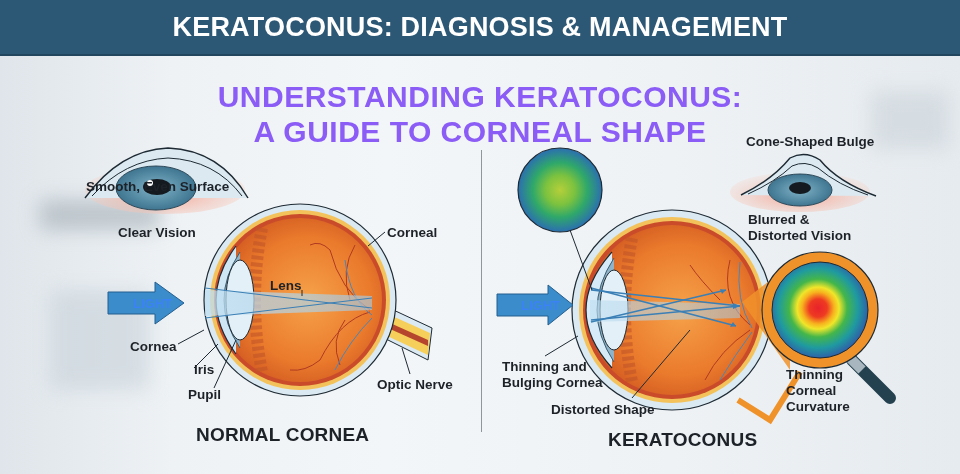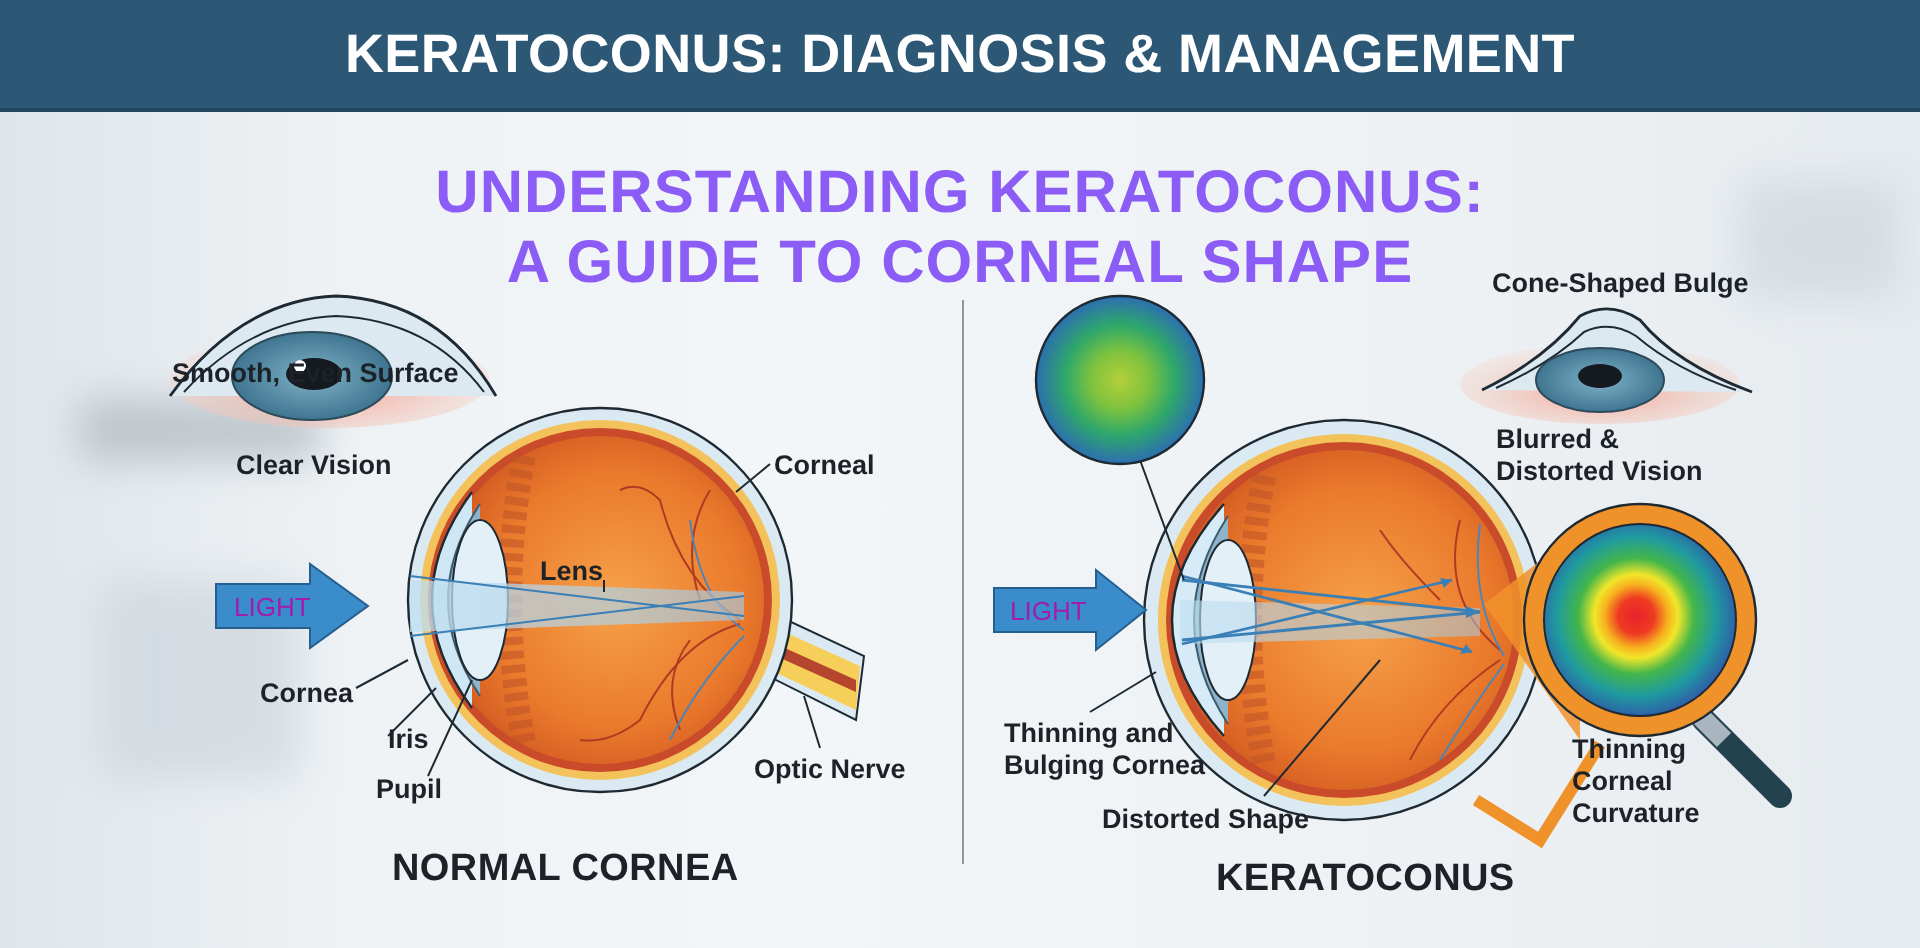--- a/index.html
+++ b/index.html
@@ -17,21 +17,21 @@
   .banner-title { color: #ffffff; font-weight: 700; font-size: 27px; letter-spacing: .2px; }
   .main-title {
     position: absolute; left: 0; width: 960px; top: 79px; text-align: center;
     color: #8b5cf6; font-weight: 800; font-size: 30px; line-height: 35px; letter-spacing: .5px;
   }
   .lbl { position: absolute; color: #1d2228; font-weight: 700; font-size: 13.5px; line-height: 16px; white-space: nowrap; }
   .lbl.c { text-align: left; }
   .section-title { position: absolute; font-weight: 800; font-size: 19px; color: #1d2228; letter-spacing: .2px; }
   .divider { position: absolute; left: 481px; top: 150px; width: 1px; height: 282px; background: #8d979e; }
   svg.art { position: absolute; left: 0; top: 0; }
-  .light-lbl { position: absolute; color: #a21caf; font-weight: 400; font-size: 13px; }
+  .light-lbl { position: absolute; color: #3b82f6; font-weight: 700; font-size: 13px; margin-left: 16px; }
 </style>
 </head>
 <body>
 
 <div class="bg-blur" style="left:40px;top:200px;width:120px;height:30px;background:#9aa6ae;"></div>
 <div class="bg-blur" style="left:50px;top:290px;width:100px;height:100px;background:#c5d0d8;"></div>
 <div class="bg-blur" style="left:870px;top:90px;width:80px;height:60px;background:#c8d1d7;"></div>
 
 <div class="banner">
   <div class="banner-title">KERATOCONUS: DIAGNOSIS &amp; MANAGEMENT</div>

